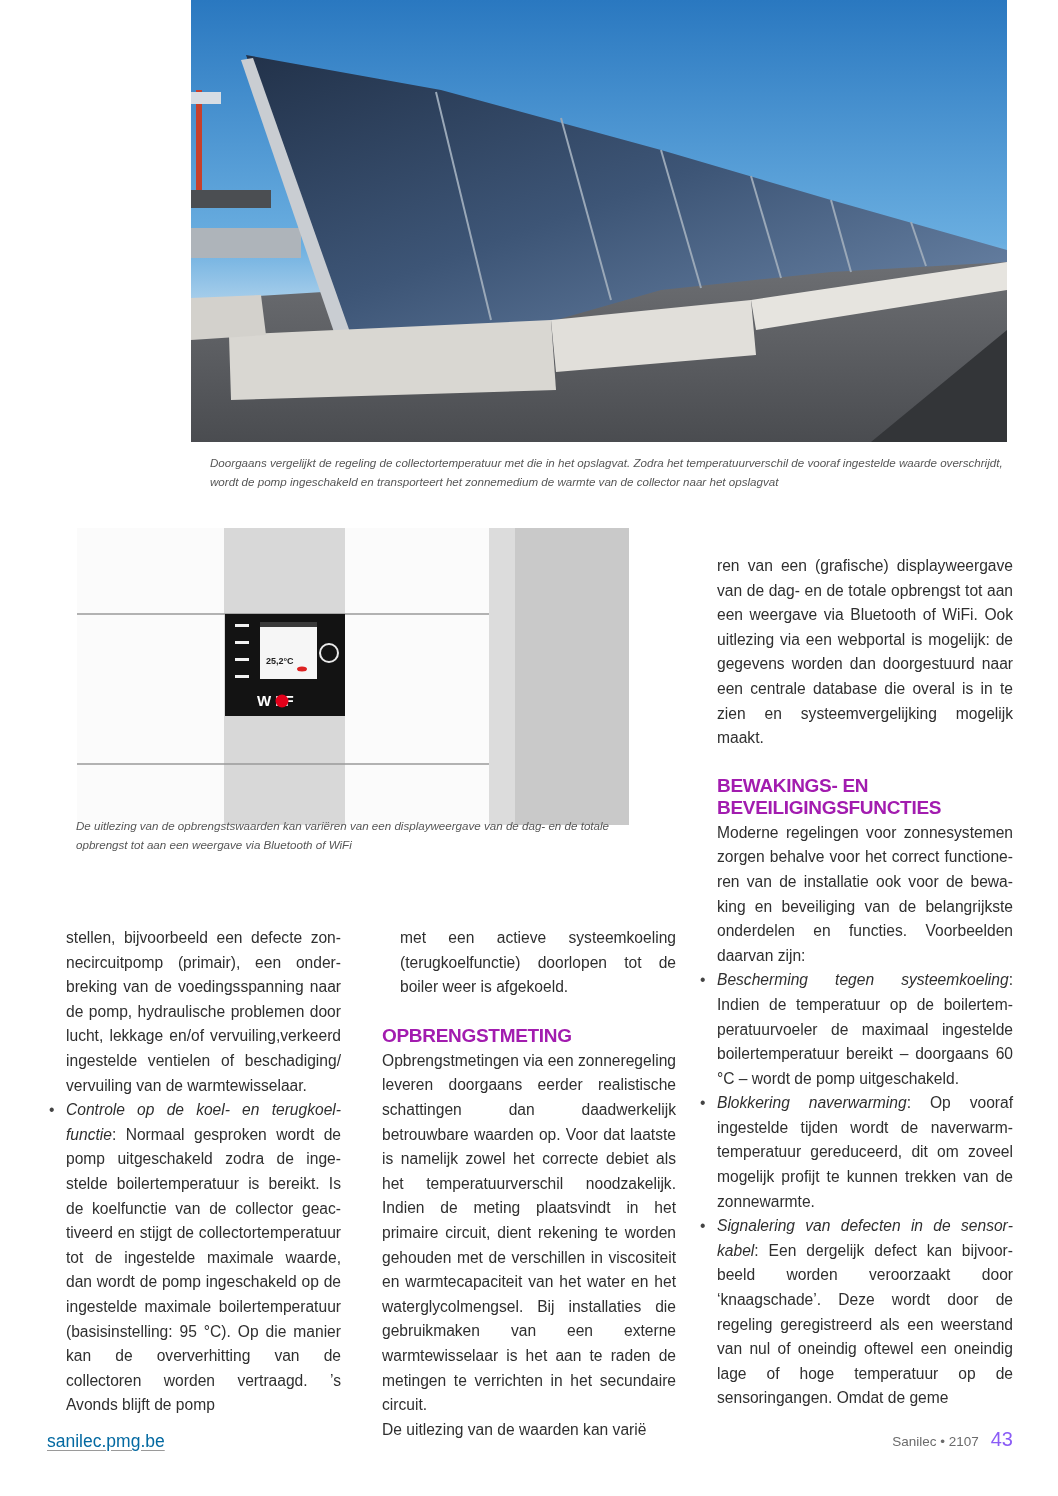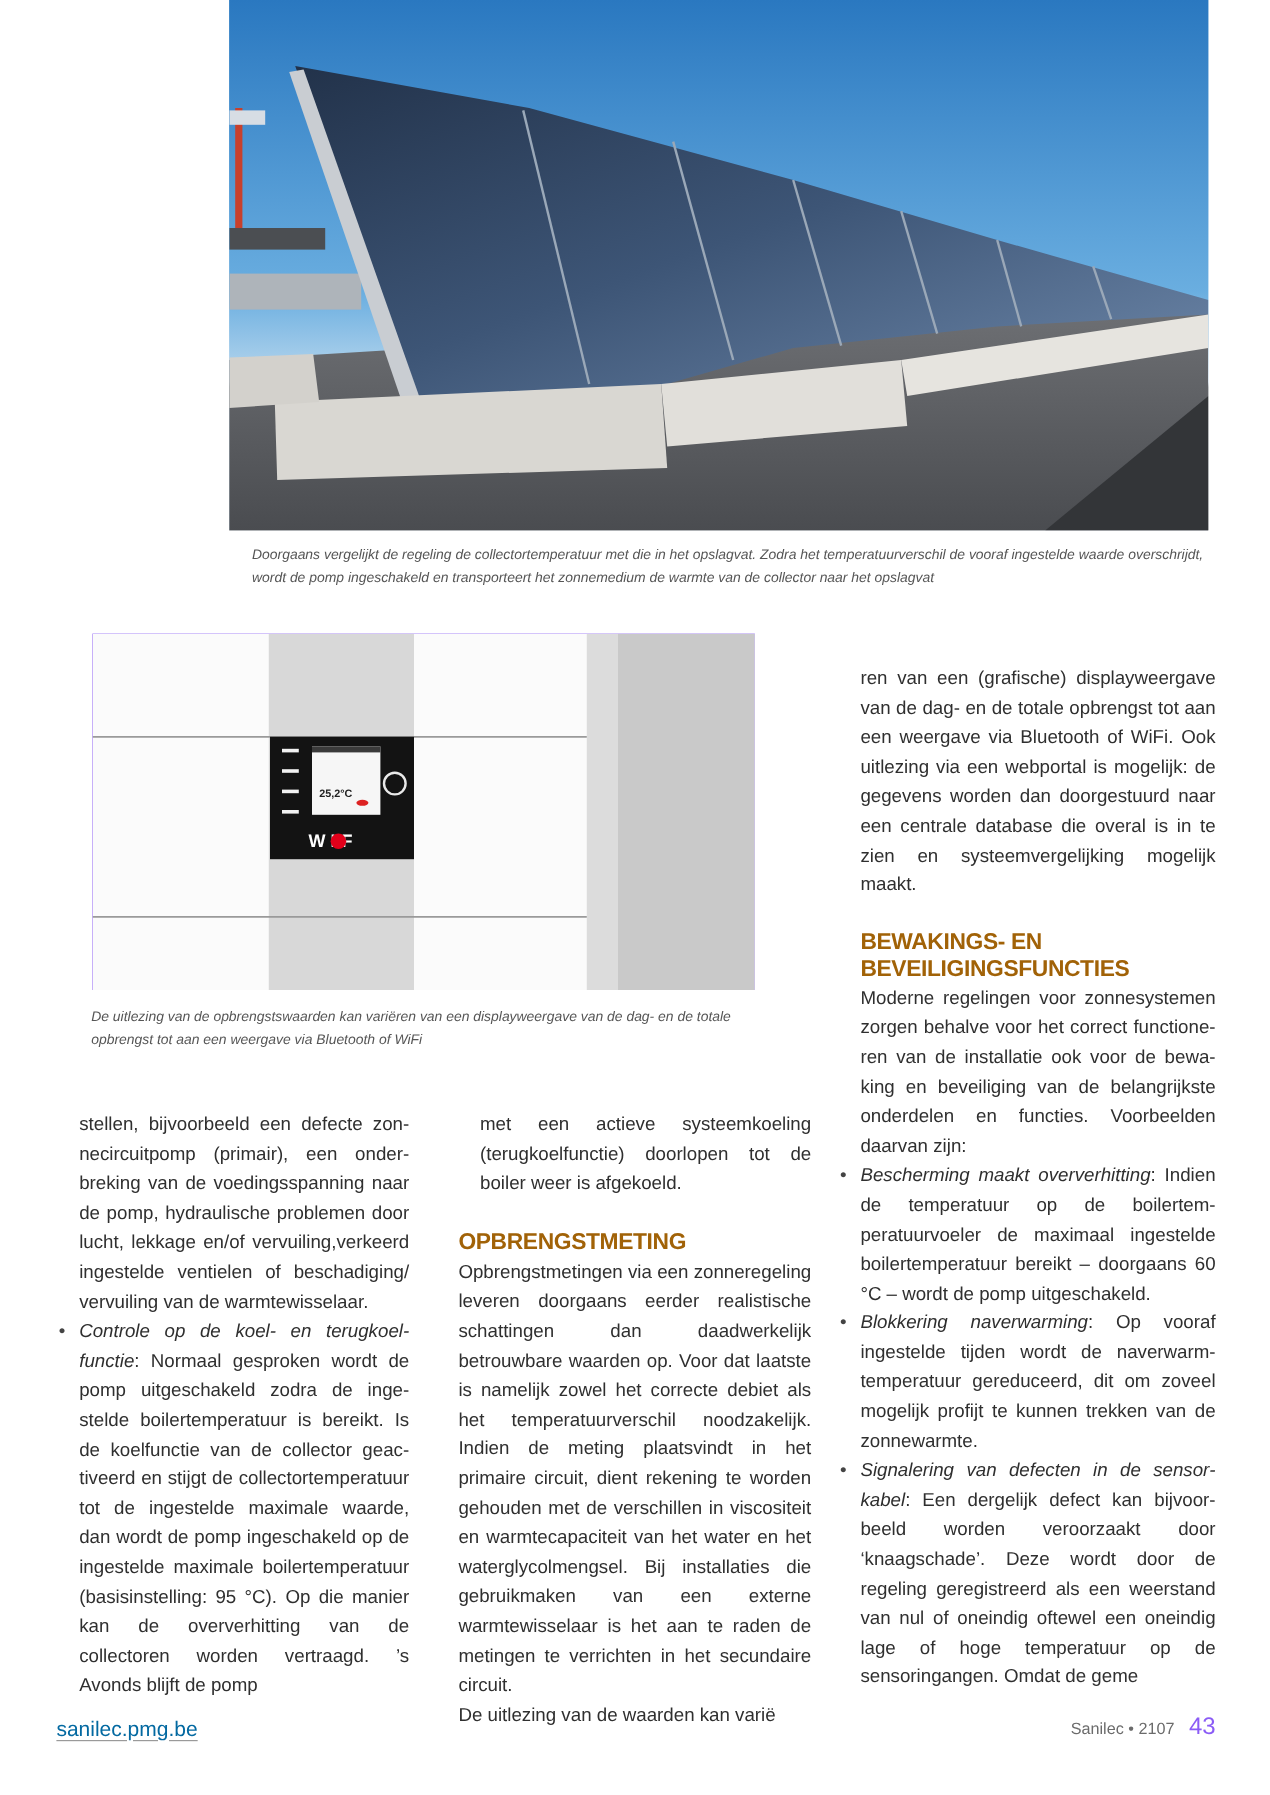--- a/index.html
+++ b/index.html
@@ -11,38 +11,38 @@
     position: absolute; left: 191px; top: 0; width: 816px; height: 442px; overflow: hidden;
     background: linear-gradient(180deg, #2f7fc4 0%, #4a95d2 35%, #8cbfe6 62%, #c9def0 72%, #7b7d80 73%, #5d5f62 100%);
   }
   .photo-solar svg { position: absolute; left: 0; top: 0; width: 100%; height: 100%; }
 
   .caption {
     position: absolute; font-family: "Liberation Sans", sans-serif; font-style: italic;
     font-size: 11.6px; line-height: 19px; color: #555; font-weight: 300;
   }
   .caption-top { left: 210px; top: 453px; width: 820px; }
-  .caption-mid { left: 76px; top: 838px; width: 560px; }
+  .caption-mid { left: 76px; top: 816px; width: 560px; }
 
   
   .photo-controller {
     position: absolute; left: 77px; top: 528px; width: 552px; height: 297px; overflow: hidden;
     background: #8b5cf6;
   }
   .photo-controller svg { position: absolute; left: 0; top: 0; width: 100%; height: 100%; }
 
   
   .col { position: absolute; font-size: 15.6px; line-height: 24.6px; color: #2f2f2f; text-align: justify; }
   .col p { margin: 0; hyphens: manual; }
   .col-left  { left: 66px;  top: 926px; width: 275px; }
   .col-mid   { left: 382px; top: 926px; width: 294px; }
   .col-right { left: 717px; top: 554px; width: 296px; }
   .h2 {
     font-family: "Liberation Sans", sans-serif; font-weight: bold; font-size: 19px; line-height: 22px;
-    color: #a16207; letter-spacing: -0.3px; text-transform: uppercase; text-align: left;
+    color: #a21caf; letter-spacing: -0.3px; text-transform: uppercase; text-align: left;
   }
   .bullet-list { list-style: none; }
   .bullet-list li { position: relative; padding-left: 0; }
   .bullet-list li::before { content: "•"; position: absolute; left: -17px; top: 0; color: #444; }
   em { font-style: italic; }
 
   
   .footer-site {
     position: absolute; left: 47px; top: 1431px; font-size: 17.5px; color: #0369a1;
     text-decoration: underline; text-decoration-color: #9a9a9a; text-underline-offset: 3px;
@@ -145,21 +145,21 @@
   <h2 class="h2" style="margin-top:25px;margin-bottom:2px;">OPBRENGSTMETING</h2>
   <p>Opbrengstmetingen via een zonnerege­ling leveren doorgaans eerder realisti­sche schattingen dan daadwerkelijk betrouwbare waarden op. Voor dat laatste is namelijk zowel het correcte debiet als het temperatuurverschil nood­zakelijk. Indien de meting plaatsvindt in het primaire circuit, dient rekening te worden gehouden met de verschillen in viscositeit en warmtecapaciteit van het water en het waterglycolmengsel. Bij installaties die gebruikmaken van een externe warmtewisselaar is het aan te raden de metingen te verrichten in het secundaire circuit.</p>
   <p>De uitlezing van de waarden kan varië­</p>
 </section>
 
 <section class="col col-right">
   <p>ren van een (grafische) displayweer­gave van de dag- en de totale opbrengst tot aan een weergave via Bluetooth of WiFi. Ook uitlezing via een webportal is mogelijk: de gegevens worden dan doorgestuurd naar een cen­trale database die overal is in te zien en systeemvergelijking mogelijk maakt.</p>
   <h2 class="h2" style="margin-top:24px;margin-bottom:2px;width:220px;">BEWAKINGS- EN BEVEILIGINGSFUNCTIES</h2>
   <p>Moderne regelingen voor zonnesystemen zorgen behalve voor het correct functione­ren van de installatie ook voor de bewa­king en beveiliging van de belangrijkste onderdelen en functies. Voorbeelden daarvan zijn:</p>
   <ul class="bullet-list">
-    <li><em>Bescherming maakt oververhitting</em><span>: Indien de temperatuur op de boilertem­peratuurvoeler de maximaal ingestelde boilertemperatuur bereikt – doorgaans 60 °C – wordt de pomp uitgescha­keld.</span></li>
+    <li><em>Bescherming tegen systeemkoeling</em><span>: Indien de temperatuur op de boilertem­peratuurvoeler de maximaal ingestelde boilertemperatuur bereikt – doorgaans 60 °C – wordt de pomp uitgescha­keld.</span></li>
     <li><em>Blokkering naverwarming</em><span>: Op vooraf ingestelde tijden wordt de naverwarm­temperatuur gereduceerd, dit om zoveel mogelijk profijt te kunnen trek­ken van de zonnewarmte.</span></li>
     <li><em>Signalering van defecten in de sensor­kabel</em><span>: Een dergelijk defect kan bijvoor­beeld worden veroorzaakt door ‘knaagschade’. Deze wordt door de regeling geregistreerd als een weer­stand van nul of oneindig oftewel een oneindig lage of hoge temperatuur op de sensoringangen. Omdat de geme­</span></li>
   </ul>
 </section>
 
 <a class="footer-site">sanilec.pmg.be</a>
 <div class="footer-right">
   <span class="footer-mag">Sanilec • 2107</span>
   <span class="footer-page">43</span>
 </div>

